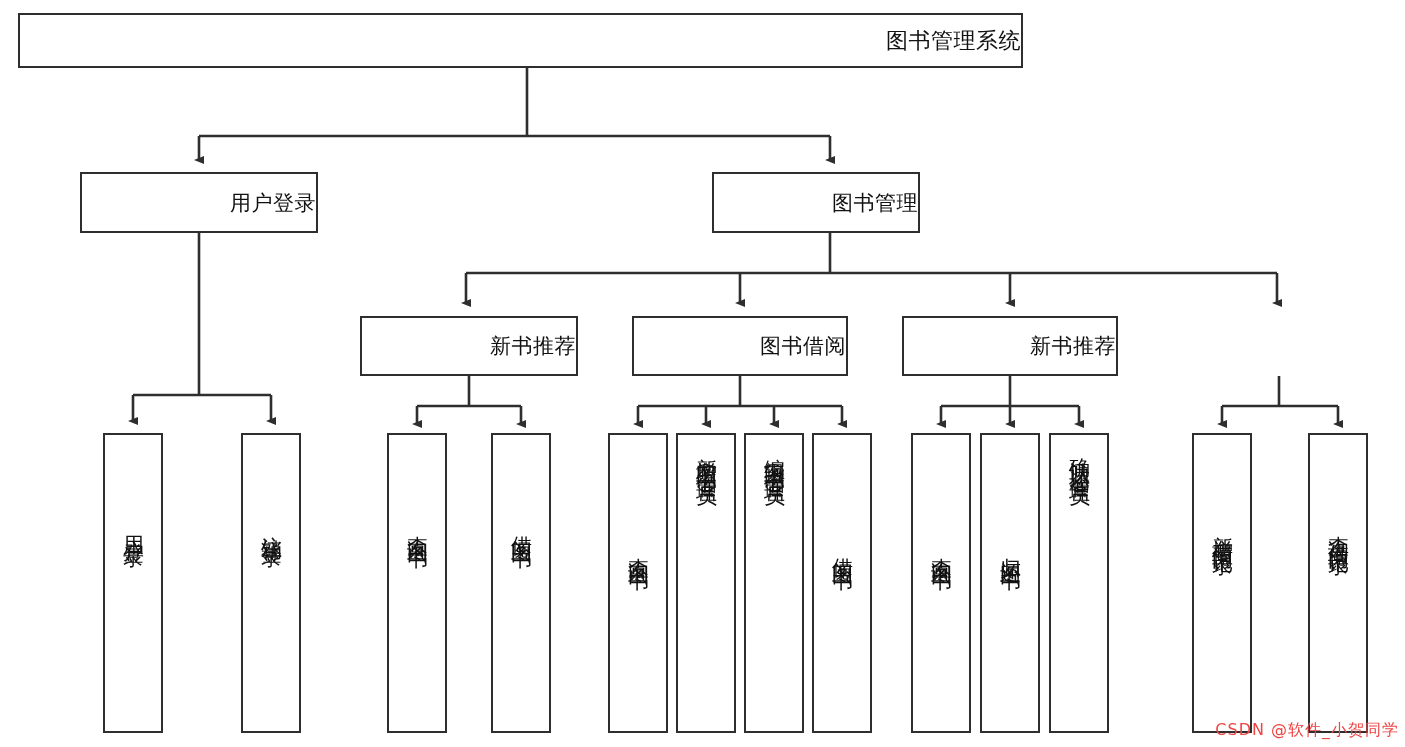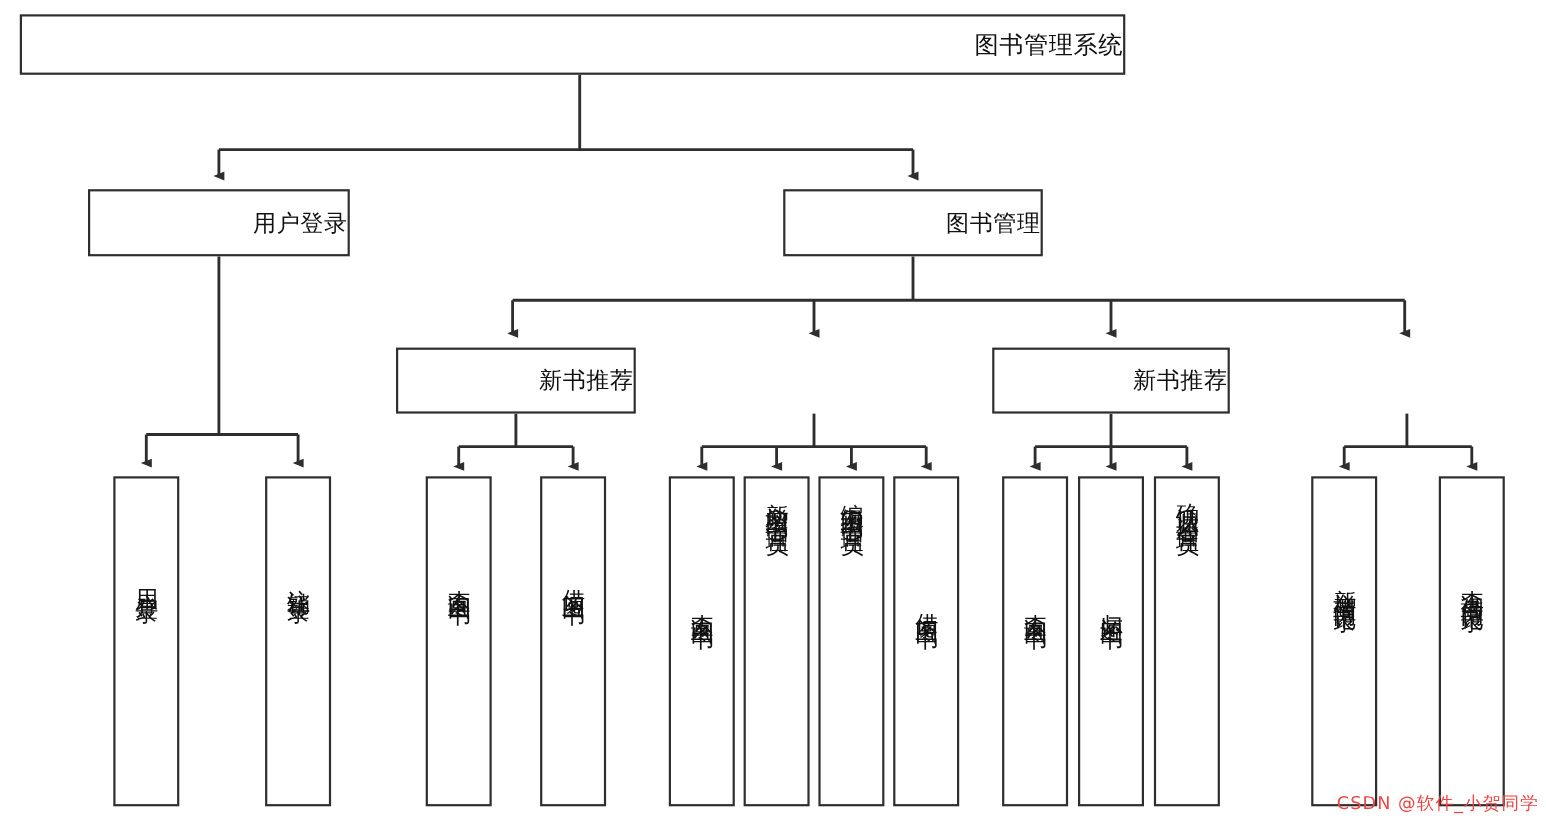--- a/index.html
+++ b/index.html
@@ -127,26 +127,29 @@
     </g>
   </svg>
 
   <div class="node horiz root" style="left:18px; top:13px; width:1005px; height:55px;">
     <span>图书管理系统</span>
   </div>
 
   <div class="node horiz" style="left:80px; top:172px; width:238px; height:61px;">
     <span>用户登录</span>
   </div>
-  <div class="node horiz" style="left:712px; top:172px; width:236px; height:61px;">
+  <div class="node horiz" style="left:712px; top:172px; width:208px; height:61px;">
     <span>图书管理</span>
   </div>
 
   <div class="node horiz" style="left:360px; top:316px; width:218px; height:60px;padding-left:40px;">
     <span>新书推荐</span>
+  </div>
+  <div class="node horiz" style="left:632px; top:316px; width:216px; height:60px;">
+    <span>图书借阅</span>
   </div>
   <div class="node horiz" style="left:902px; top:316px; width:216px; height:60px;">
     <span>新书推荐</span>
   </div>
 
   <div class="node vert mid" style="left:103px; top:433px; width:60px; height:300px;">
     <span class="vtext">用户登录</span>
   </div>
   <div class="node vert mid" style="left:241px; top:433px; width:60px; height:300px;">
     <span class="vtext">注销登录</span>

